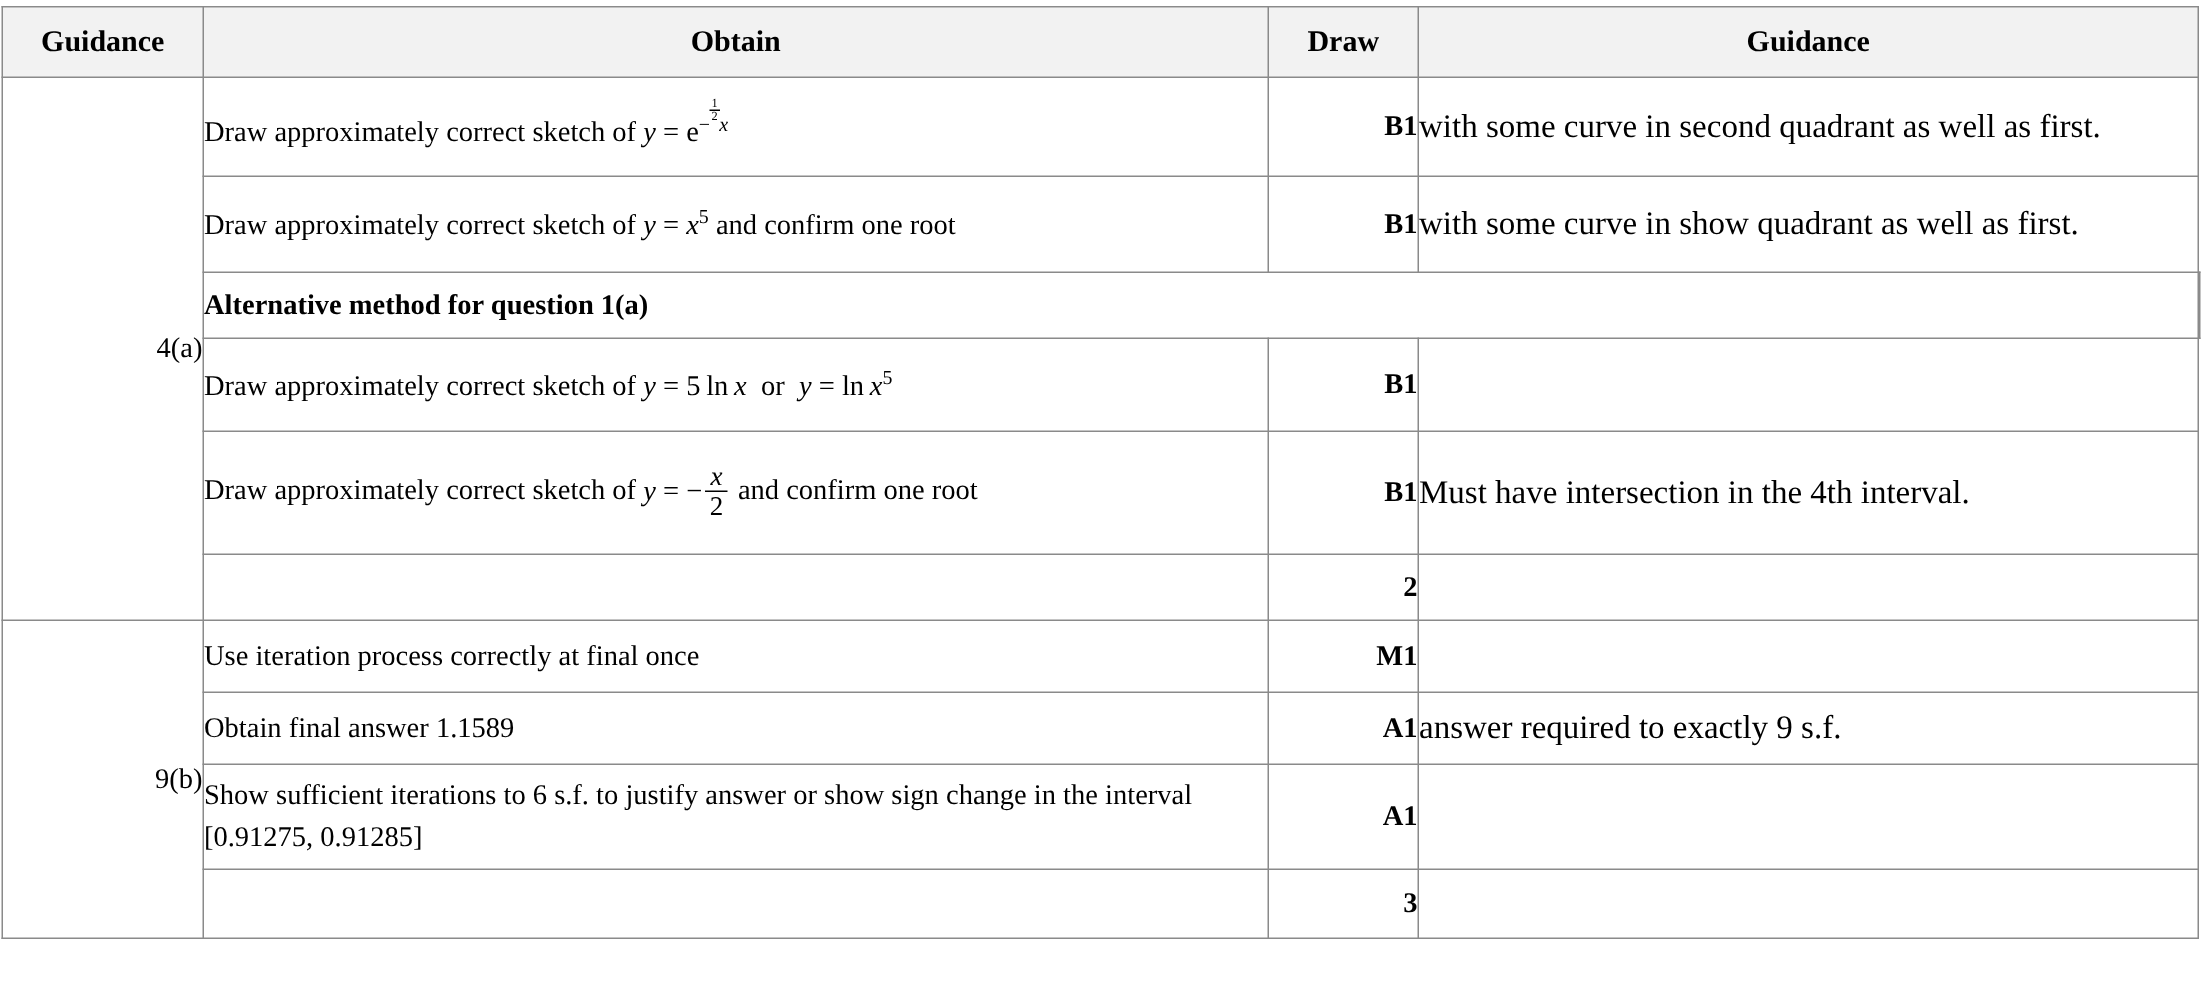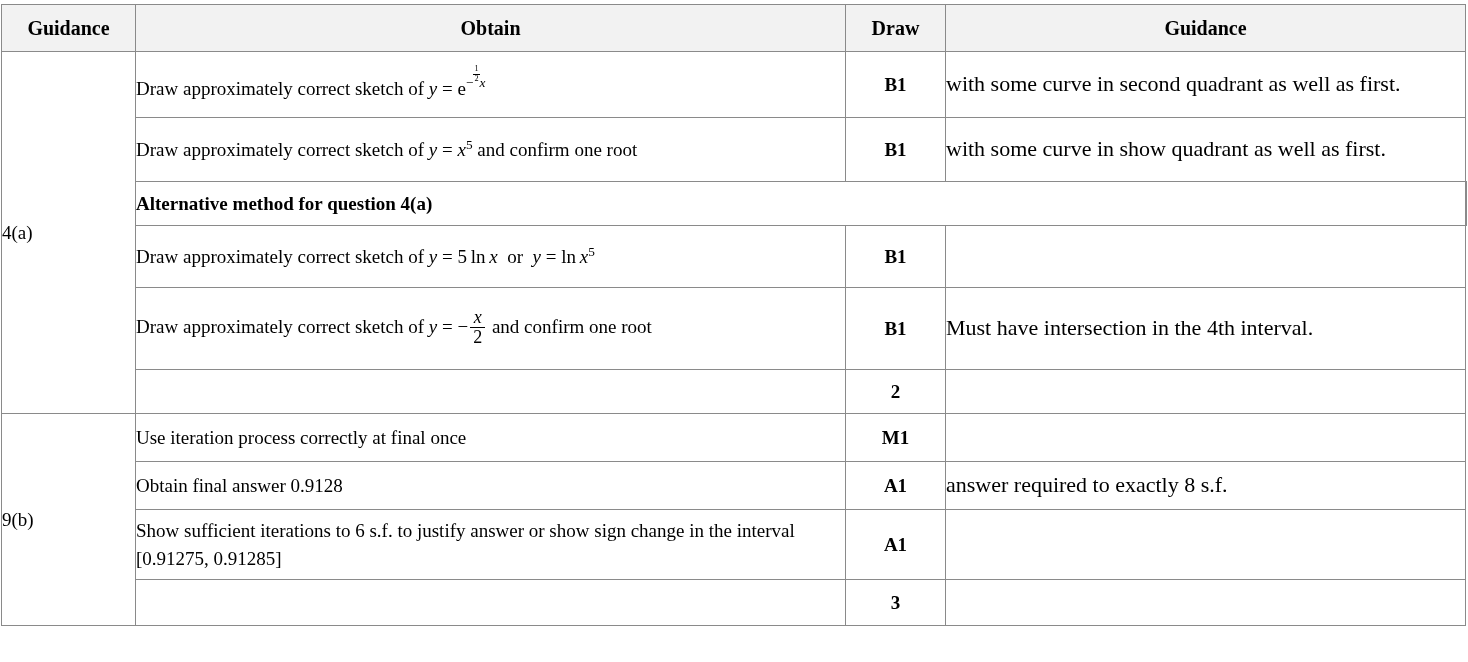--- a/index.html
+++ b/index.html
@@ -37,32 +37,32 @@
     text-align: center;
     height: 46px;
     padding: 4px 0;
   }
   .col-q  { width: 134px; }
   .col-a  { width: 710px; }
   .col-m  { width: 100px; }
   .col-g  { width: 520px; }
 
   td.qcell {
-    text-align: left;
+    text-align: right;
     vertical-align: top;
     font-size: 19px;
     padding-top: 14px;
   }
   td.acell {
     font-size: 19px;
     padding: 10px 0 10px 11px;
     line-height: 1.45;
   }
   td.mcell {
-    text-align: center;
+    text-align: right;
     vertical-align: top;
     font-weight: bold;
     font-size: 19px;
     padding: 10px 22px 10px 0;
   }
   td.mcell.plain { font-weight: bold; }
   td.gcell {
     font-size: 22px;
     padding: 10px 8px 10px 11px;
     vertical-align: top;
@@ -164,21 +164,21 @@
 
       <tr class="r2">
         <td class="acell">
           <span>Draw approximately correct sketch of </span><span class="nowrapmath"><span class="mathi">y</span> = <span class="mathi">x</span><sup class="exn">5</sup></span><span> and confirm one root</span>
         </td>
         <td class="mcell">B1</td>
         <td class="gcell">with some curve in show quadrant as well as first.</td>
       </tr>
 
       <tr class="r3">
-        <td class="alt" colspan="3">Alternative method for question 4(a)</td>
+        <td class="alt" colspan="3">Alternative method for question 1(a)</td>
         <td class="gcell"></td>
       </tr>
 
       <tr class="r4">
         <td class="acell">
           <span>Draw approximately correct sketch of </span><span class="nowrapmath"><span class="mathi">y</span> = 5 ln <span class="mathi">x</span>&nbsp; or&nbsp; <span class="mathi">y</span> = ln <span class="mathi">x</span><sup class="exn">5</sup></span>
         </td>
         <td class="mcell">B1</td>
         <td class="gcell"></td>
       </tr>
@@ -198,23 +198,23 @@
       </tr>
 
       <tr class="r7">
         <td class="qcell" rowspan="4">9(b)</td>
         <td class="acell">Use iteration process correctly at final once</td>
         <td class="mcell">M1</td>
         <td class="gcell"></td>
       </tr>
 
       <tr class="r8">
-        <td class="acell">Obtain final answer 0.9128</td>
+        <td class="acell">Obtain final answer 1.1589</td>
         <td class="mcell">A1</td>
-        <td class="gcell">answer required to exactly 8 s.f.</td>
+        <td class="gcell">answer required to exactly 9 s.f.</td>
       </tr>
 
       <tr class="r9">
         <td class="acell">Show sufficient iterations to 6 s.f. to justify answer or show sign change in the interval  [0.91275,  0.91285]</td>
         <td class="mcell">A1</td>
         <td class="gcell"></td>
       </tr>
 
       <tr class="r10">
         <td class="acell"></td>

